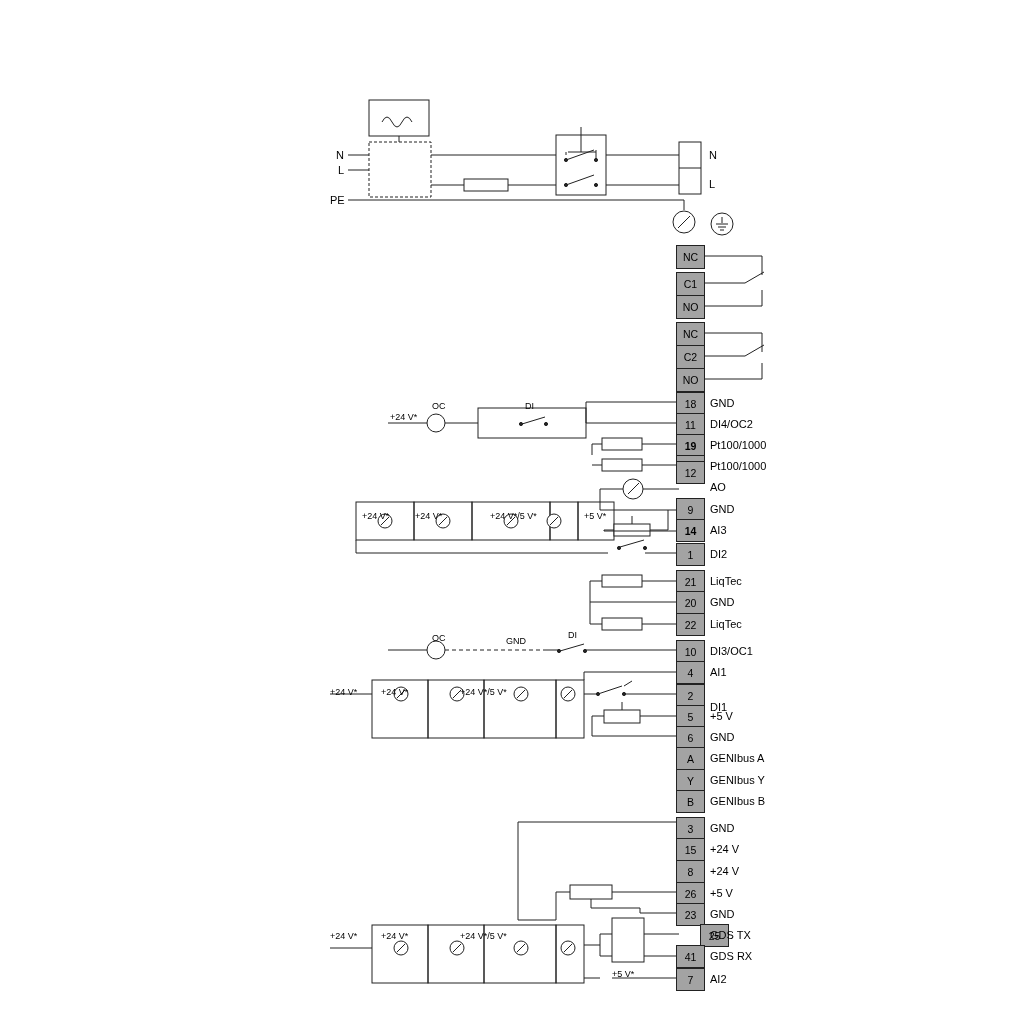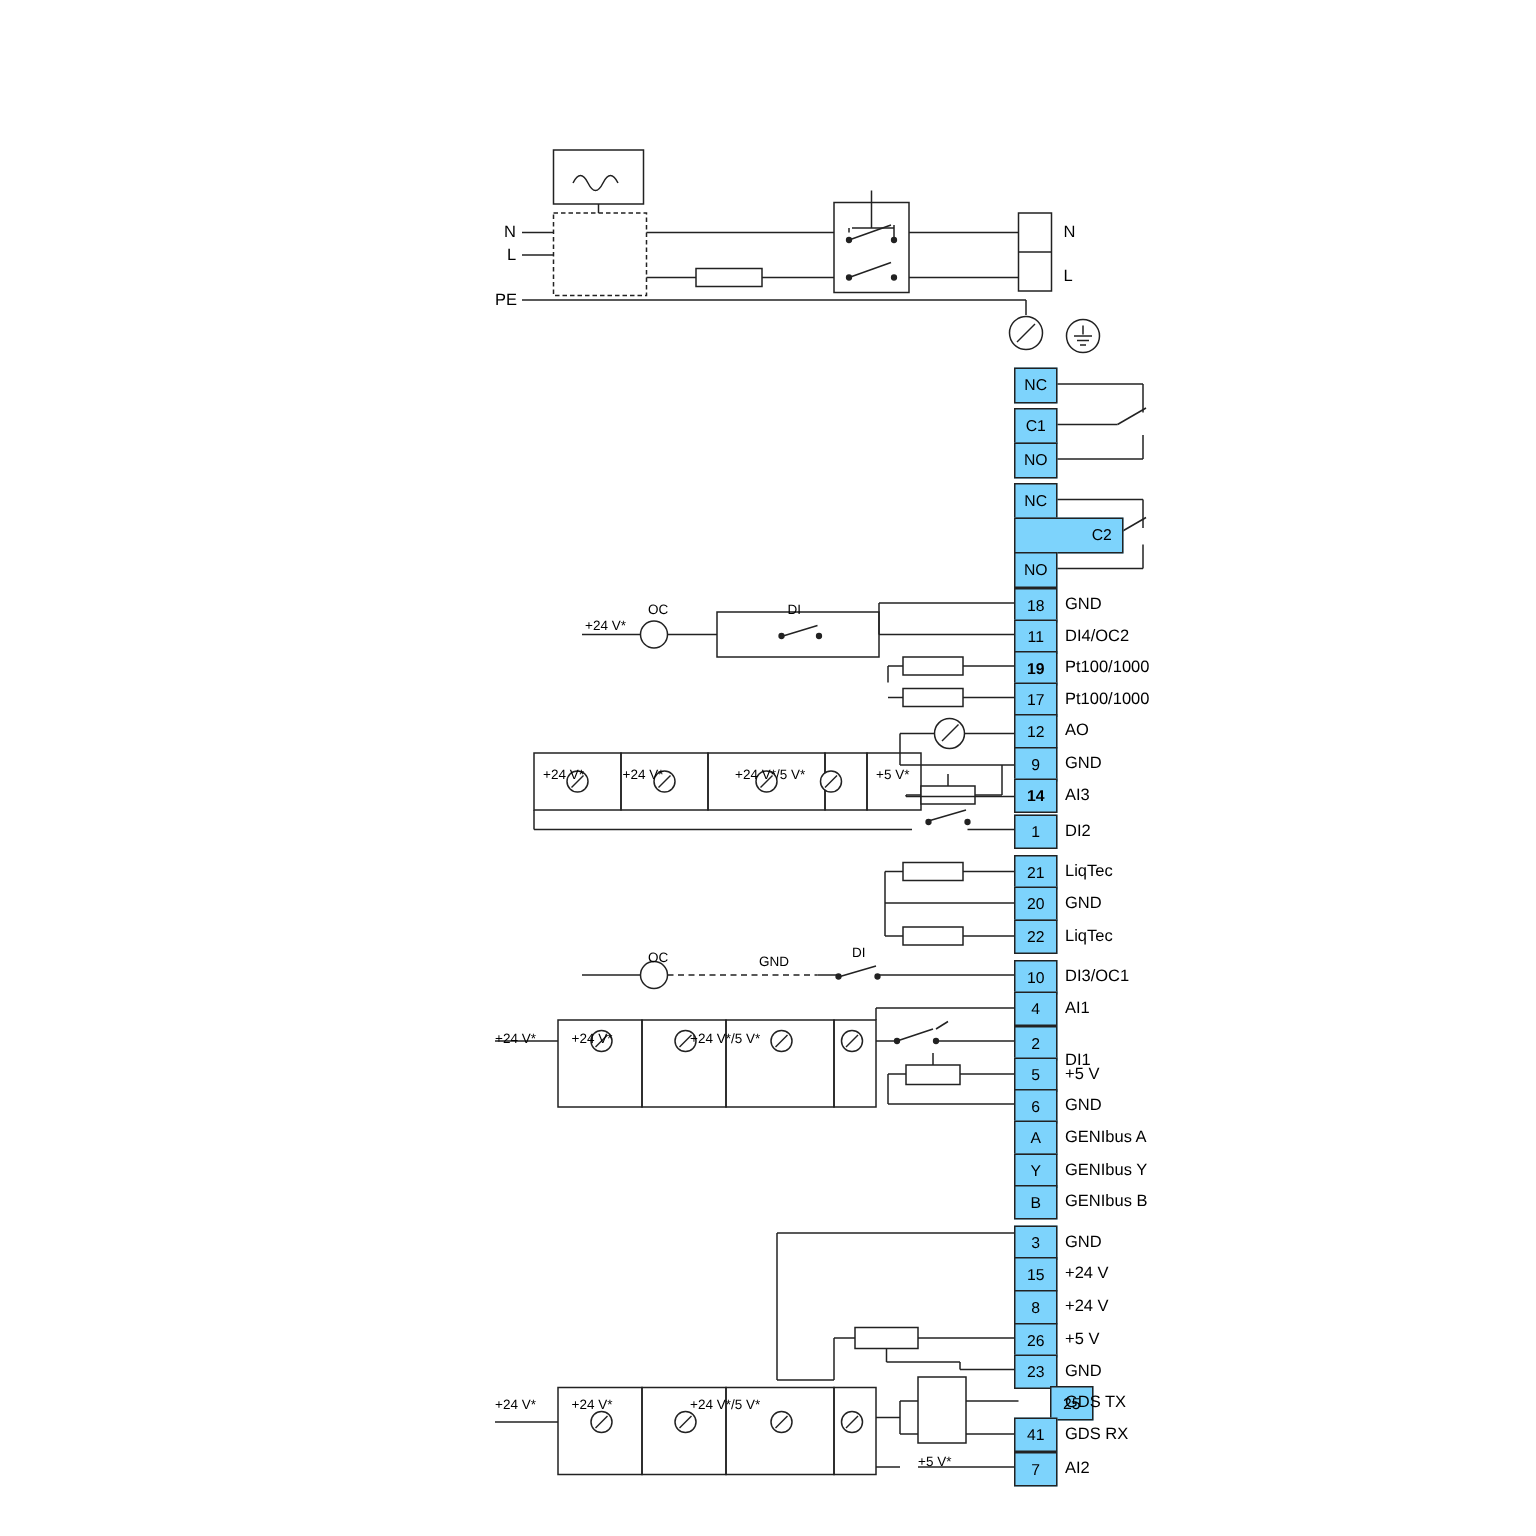--- a/index.html
+++ b/index.html
@@ -1,21 +1,21 @@
 <!DOCTYPE html>
 <html><head>
 <meta charset="utf-8">
 <style>
   html,body{margin:0;padding:0;background:#ffffff;}
   body{width:1024px;height:1024px;position:relative;overflow:hidden;
        font-family:"Liberation Sans", sans-serif;color:#000;}
   .diagram{position:absolute;left:0;top:0;width:1024px;height:1024px;}
   .lbl{position:absolute;font-size:11px;line-height:12px;color:#000;white-space:nowrap;}
   .lbl.sm{font-size:9px;}
-  .term{position:absolute;border:1px solid #222;background:#7dd3fc;
+  .term{position:absolute;border:1px solid #222;background:#a3a3a3;
         font-size:10.5px;display:flex;align-items:center;justify-content:center;}
   .termlbl{position:absolute;font-size:11px;line-height:12px;white-space:nowrap;}
   svg{position:absolute;left:0;top:0;}
 </style>
 </head>
 <body>
 
 <div class="diagram">
 
   <svg width="1024" height="1024">
@@ -232,38 +232,38 @@
   <div class="lbl" style="left:709px;top:149px;">N</div>
   <div class="lbl" style="left:709px;top:178px;">L</div>
 
   <div>
     <div class="term" style="left:676px;top:245px;width:27px;height:22px;">NC</div>
     <div class="term" style="left:676px;top:272px;width:27px;height:22px;">C1</div>
     <div class="term" style="left:676px;top:295px;width:27px;height:22px;">NO</div>
   </div>
   <div>
     <div class="term" style="left:676px;top:322px;width:27px;height:22px;">NC</div>
-    <div class="term" style="left:676px;top:345px;width:27px;height:22px;padding-left:44px;">C2</div>
+    <div class="term" style="left:676px;top:345px;width:27px;height:22px;">C2</div>
     <div class="term" style="left:676px;top:368px;width:27px;height:22px;">NO</div>
   </div>
 
   <div>
     <div class="term" style="left:676px;top:392px;width:27px;height:21px;">18</div>
     <div class="termlbl" style="left:710px;top:397px;">GND</div>
 
     <div class="term" style="left:676px;top:413px;width:27px;height:21px;">11</div>
     <div class="termlbl" style="left:710px;top:418px;">DI4/OC2</div>
 
     <div class="term" style="left:676px;top:434px;width:27px;height:21px;font-weight:bold;">19</div>
     <div class="termlbl" style="left:710px;top:439px;">Pt100/1000</div>
 
     <div class="term" style="left:676px;top:455px;width:27px;height:21px;text-align:center;">17</div>
     <div class="termlbl" style="left:710px;top:460px;">Pt100/1000</div>
 
-    <div class="term" style="left:676px;top:476px;width:27px;height:21px;">12</div>
+    <div class="term" style="left:676px;top:461px;width:27px;height:21px;">12</div>
     <div class="termlbl" style="left:710px;top:481px;">AO</div>
 
     <div class="term" style="left:676px;top:498px;width:27px;height:21px;">9</div>
     <div class="termlbl" style="left:710px;top:503px;">GND</div>
 
     <div class="term" style="left:676px;top:519px;width:27px;height:21px;font-weight:bold;">14</div>
     <div class="termlbl" style="left:710px;top:524px;">AI3</div>
 
     <div class="term" style="left:676px;top:543px;width:27px;height:21px;">1</div>
     <div class="termlbl" style="left:710px;top:548px;">DI2</div>

